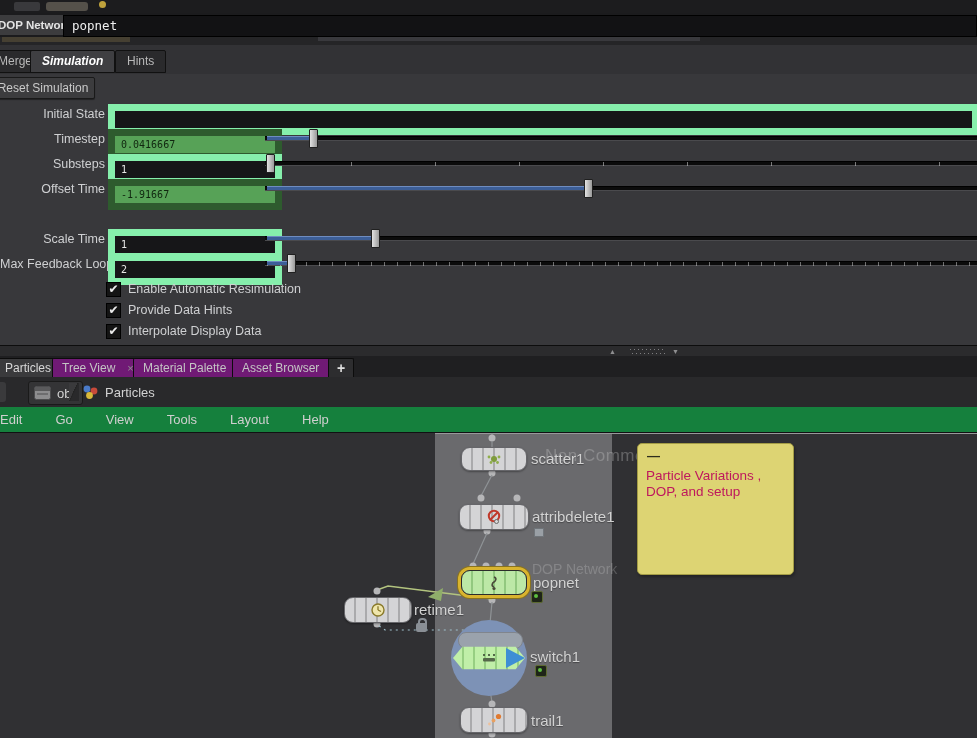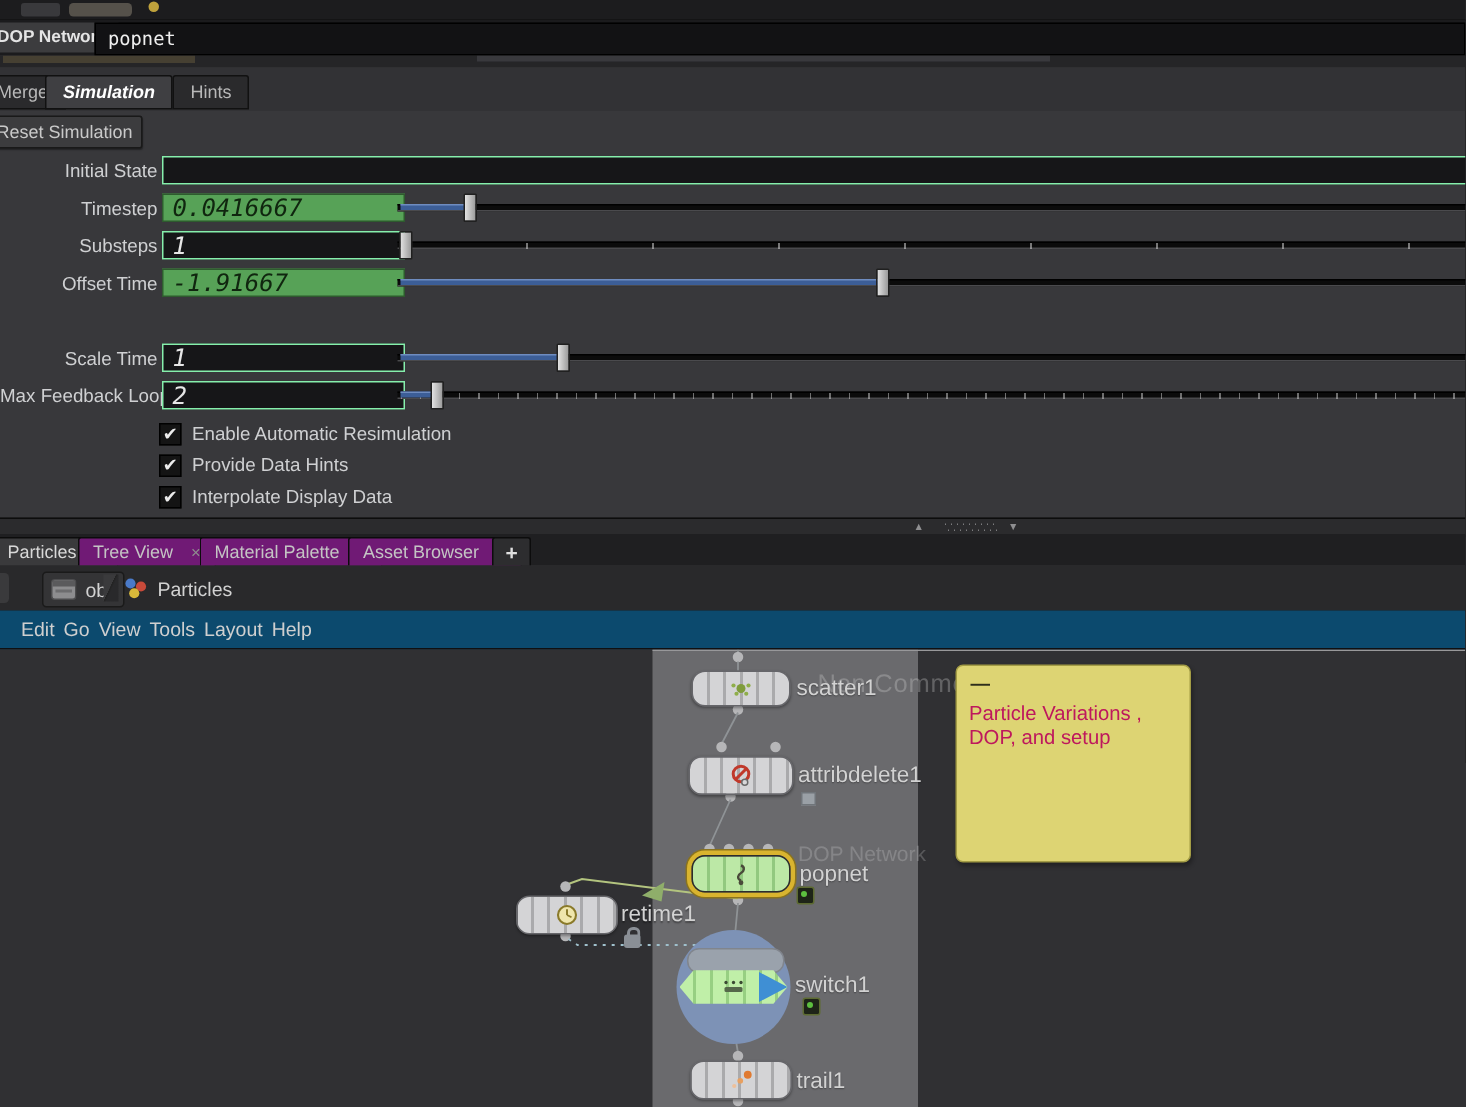--- a/index.html
+++ b/index.html
@@ -35,22 +35,22 @@
 
   .resetbtn{left:-9px;top:77px;width:102px;height:20px;background:#3c3c3e;
     border:1px solid #191919;border-radius:2px;color:#c9c9c9;font-size:12px;
     text-align:center;line-height:20px;box-shadow:0 1px 1px rgba(0,0,0,.4);}
 
   
   .prow{position:absolute;left:0;width:977px;height:25px;}
   .plabel{position:absolute;left:0;top:4px;width:105px;text-align:right;color:#cfd0d2;
     font-size:12.5px;white-space:nowrap;}
   .pfield{position:absolute;left:108px;top:1px;width:154px;height:17px;background:#161618;
-    border:1px solid #86efac;color:#e6e6e6;font-family:"DejaVu Sans Mono",monospace;
-    font-size:16px;line-height:17px;padding-left:6px;font-style:italic;}
+    border:7px solid #86efac;color:#e6e6e6;font-family:"DejaVu Sans Mono",monospace;
+    font-size:10px;line-height:17px;padding-left:6px;}
   .pfield.green{background:#57a257;color:#10260f;border-color:#2e5b2e;}
   .pfield.bold{font-weight:bold;color:#fff;}
   .pfield.wide{right:-2px;width:auto;}
   .pslider{position:absolute;left:265px;right:-2px;top:1px;height:17px;}
   .track{position:absolute;left:0;right:0;top:7px;height:3px;background:#0b0b0b;
     border-top:1px solid #000;border-bottom:1px solid #4a4a4d;}
   .fill{position:absolute;left:2px;top:7px;height:3px;background:#3c5e97;border-top:1px solid #6e8cc0;}
   .handle{position:absolute;top:0;width:7px;height:17px;border:1px solid #202020;border-radius:1px;
     background:linear-gradient(90deg,#e2e2e2,#9a9a9a);}
   .ticks{position:absolute;left:2px;right:0;top:8px;height:4px;}
@@ -87,22 +87,22 @@
   .pathbar{left:0;top:377px;width:977px;height:30px;background:#29292b;border-bottom:1px solid #141416;}
   .pathbar .sliver{left:-6px;top:5px;width:12px;height:20px;background:#3a3a3c;border-radius:3px;}
   .seg{position:absolute;top:4px;height:22px;display:flex;align-items:center;gap:6px;
     color:#d2d2d2;font-size:13px;}
   .seg1{left:28px;background:#343436;border:1px solid #1a1a1a;border-radius:3px;padding:0 8px 0 5px;}
   .chev{position:absolute;left:69px;top:6px;width:10px;height:18px;
     background:linear-gradient(115deg,#3a3a3c 45%,#222 46%,#29292b 55%);}
   .seg2{left:82px;}
 
   
-  .menubar{left:0;top:407px;width:977px;height:26px;background:#0c4a6e;
-    border-bottom:1px solid #101012;display:flex;align-items:center;gap:6px;padding-left:14px;
+  .menubar{left:0;top:407px;width:977px;height:26px;background:#15803d;
+    border-bottom:1px solid #101012;display:flex;align-items:center;gap:33px;
     box-sizing:border-box;}
   .menubar span{color:#cfcfcf;font-size:13px;}
 
   
   .netview{left:0;top:433px;width:977px;height:305px;background:#303033;overflow:hidden;}
   .band{left:435px;top:0;width:177px;height:305px;background:#6a6a6d;}
   .topline{left:435px;top:0;width:542px;height:1px;background:#98989a;}
   .watermark{left:545px;top:13px;color:rgba(205,205,205,.32);font-size:17px;letter-spacing:.5px;
     white-space:nowrap;z-index:1;}
   .wires{left:0;top:0;z-index:2;}

